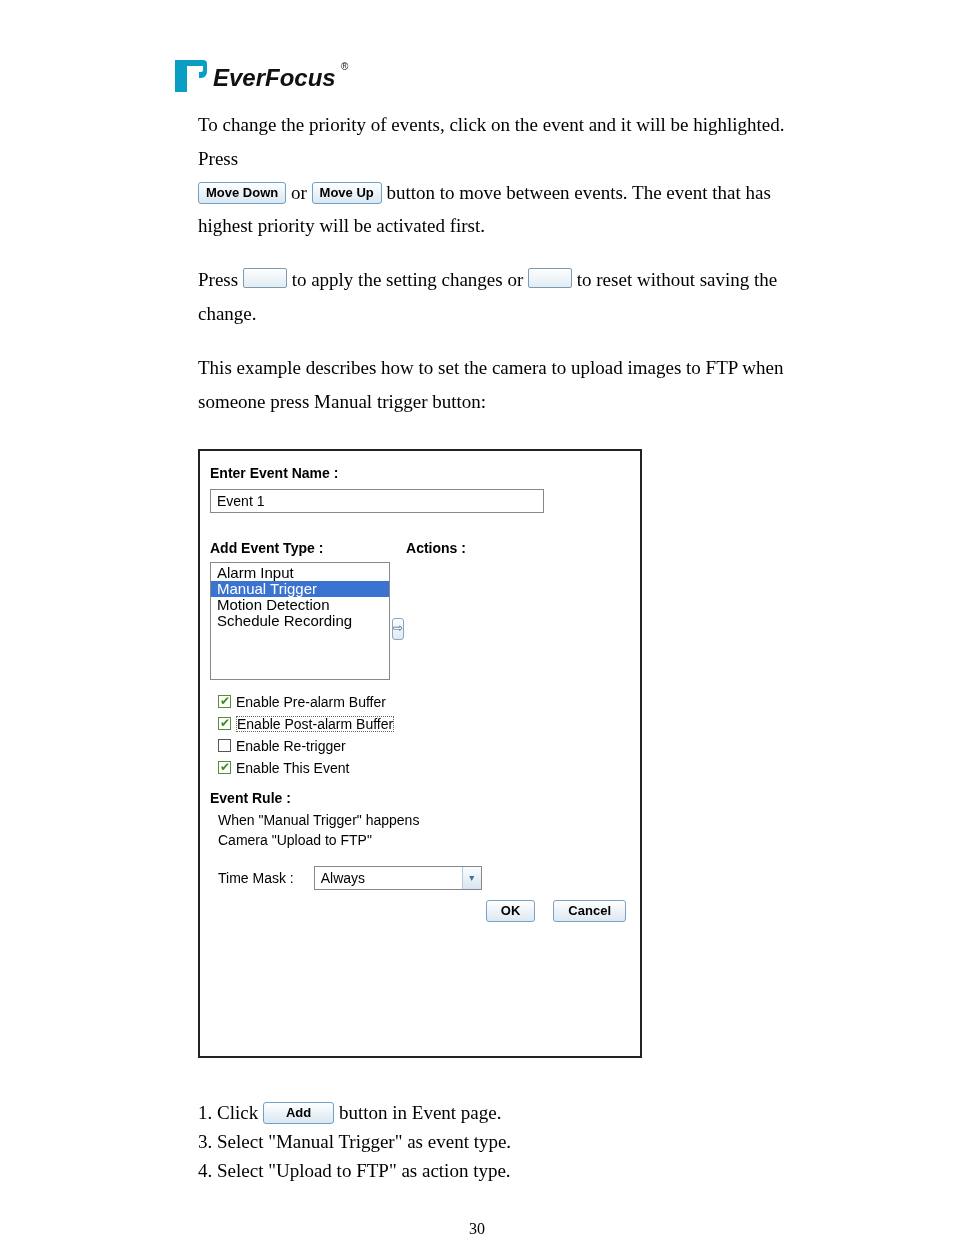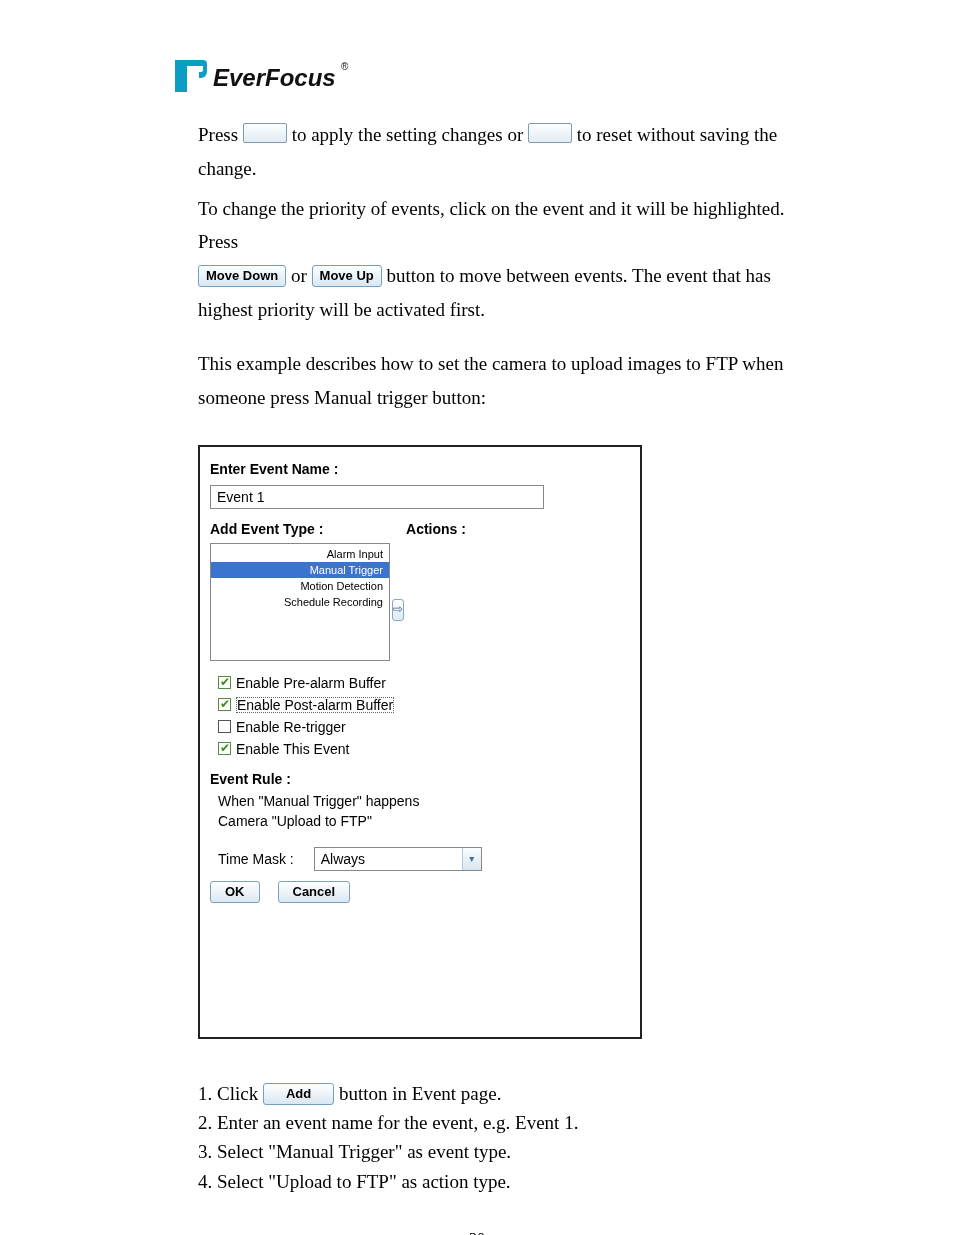--- a/index.html
+++ b/index.html
@@ -24,31 +24,31 @@
   .dialog{
     width:440px;border:2px solid #222;background:#fff;
     margin-top:30px;margin-bottom:40px;
     font-family:Arial,sans-serif;font-size:14px;
   }
   .dlg-inner{padding:14px 10px 10px 10px;}
   .dlg-label{font-weight:bold;margin:0 0 8px 0;font-size:14px;}
   .dlg-text-input{
     display:block;width:320px;border:1px solid #888;padding:3px 6px;
     font-family:Arial,sans-serif;font-size:14px;background:#fff;color:#000;
-    margin-bottom:12px;
+    margin-bottom:27px;
   }
   .two-col{display:flex;align-items:flex-start;gap:2px;}
   .col{flex:none;}
   .col-left{width:180px;}
   .col-right{width:236px;}
   .listbox{
     border:1px solid #888;background:#fff;height:112px;overflow:hidden;
     padding:2px 0;margin-top:6px;
   }
-  .listbox .opt{padding:0 6px;font-size:11px;line-height:16px;white-space:nowrap;text-align:right;}
+  .listbox .opt{padding:0 6px;font-size:15px;line-height:16px;white-space:nowrap;}
   .listbox .opt.sel{background:#3a74d0;color:#fff;}
   .arrow-btn{
     width:22px;height:20px;border:1px solid #8aa7c2;border-radius:3px;
     background:linear-gradient(#fff,#dde9f3);
     align-self:center;margin-top:38px;text-align:center;font-size:12px;line-height:18px;
     color:#4a6a88;
   }
   .chk-row{display:flex;align-items:center;gap:5px;margin:6px 0 0 8px;font-size:14px;}
   .chk-row.first-chk{margin-top:14px;}
   .chk{
@@ -65,21 +65,21 @@
   .dropdown{
     width:160px;height:22px;border:1px solid #888;background:#fff;
     display:flex;align-items:center;justify-content:space-between;
     padding:0 0 0 6px;font-size:14px;
   }
   .dd-arrow{
     width:18px;height:100%;border-left:1px solid #b7c9da;
     background:linear-gradient(#fafdff,#d8e5f1);
     display:flex;align-items:center;justify-content:center;color:#4b6b8a;font-size:10px;
   }
-  .dlg-buttons{display:flex;gap:18px;margin:8px 4px 4px 0;}
+  .dlg-buttons{display:flex;justify-content:flex-end;gap:18px;margin:8px 4px 4px 0;}
   .dlg-btn{
     font-family:Arial,sans-serif;font-size:13px;font-weight:bold;
     border:1px solid #7da0c0;border-radius:3px;
     background:linear-gradient(#fff,#dbe8f2);
     padding:2px 14px 3px 14px;
   }
   .steps{margin-top:0;}
   .steps .step{line-height:1.55;}
   .page-num{text-align:center;font-size:16px;margin-top:34px;}
   .dlg-spacer{height:120px;}
@@ -96,30 +96,30 @@
       <rect x="2" y="2" width="12" height="32" fill="#0a9ec3"></rect>
       <path d="M14 2 h16 a4 4 0 0 1 4 4 v8 a6 6 0 0 1 -6 6 h-2 v-6 h2 a2 2 0 0 0 2-2 v-4 h-16 z" fill="#0a9ec3"></path>
       <rect x="14" y="22" width="20" height="12" rx="4" fill="#fff" stroke="#0a9ec3" stroke-width="0"></rect>
       <text x="40" y="28" font-family="Arial" font-weight="bold" font-style="italic" font-size="24" fill="#111">EverFocus</text>
       <text x="168" y="12" font-family="Arial" font-size="10" fill="#111">®</text>
     </svg>
   </div>
 
   <div class="content">
 
-    <p class="para" style="margin-top:20px;">
-      <span>Press </span><span class="blank-btn"></span><span> to apply the setting changes or </span><span class="blank-btn"></span><span> to reset without saving the change.</span>
-    </p>
-
     <p class="para">
       <span>To change the priority of events, click on the event and it will be highlighted. Press</span><br>
       <span class="inline-btn">Move Down</span>
       <span> or </span>
       <span class="inline-btn">Move Up</span>
       <span> button to move between events. The event that has highest priority will be activated first.</span>
+    </p>
+
+    <p class="para" style="margin-top:20px;">
+      <span>Press </span><span class="blank-btn"></span><span> to apply the setting changes or </span><span class="blank-btn"></span><span> to reset without saving the change.</span>
     </p>
 
     <p class="para" style="margin-top:20px;">This example describes how to set the camera to upload images to FTP when someone press Manual trigger button:</p>
 
     <div class="dialog">
       <div class="dlg-inner">
         <div class="dlg-label">Enter Event Name :</div>
         <input class="dlg-text-input" value="Event 1" style="">
 
         <div class="two-col">
@@ -181,21 +181,20 @@
         </div>
 
         <div class="dlg-spacer"></div>
       </div>
     </div>
 
     <div class="steps">
       <div class="step">
         <span>1. Click </span><span class="inline-btn" style="padding-left:22px;padding-right:22px;">Add</span><span> button in Event page.</span>
       </div>
-      <div class="step">2. Enter an event name for the event, e.g. Event 1.</div>
       <div class="step">3. Select "Manual Trigger" as event type.</div>
       <div class="step">4. Select "Upload to FTP" as action type.</div>
     </div>
 
   </div>
 
   <div class="page-num">30</div>
 
 </div>
 

